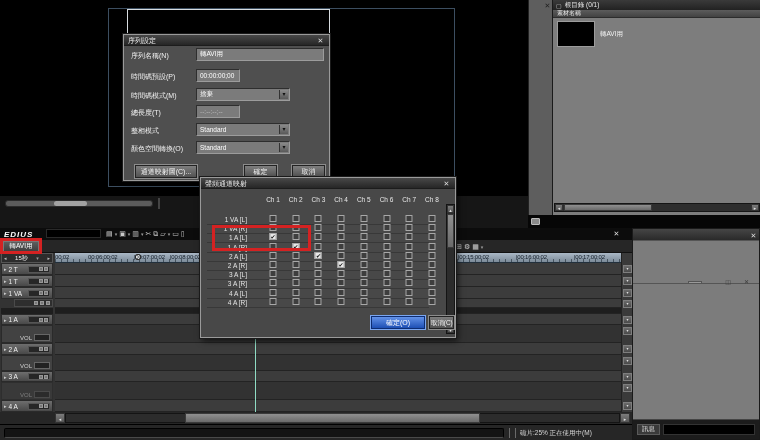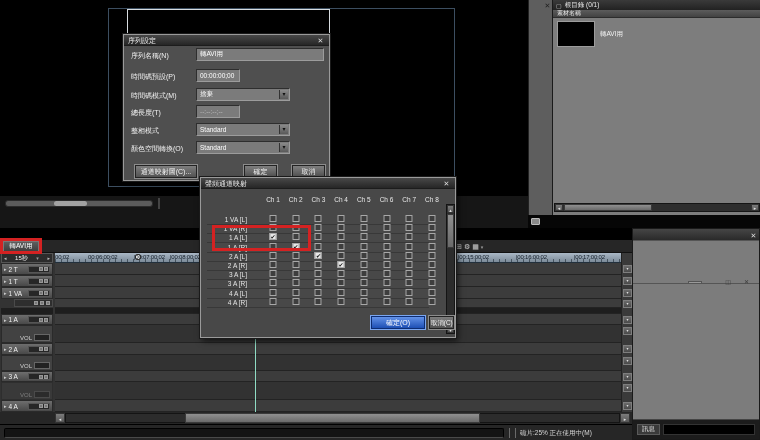--- a/index.html
+++ b/index.html
@@ -70,20 +70,39 @@
         <span class="ico">◂</span>
         <span class="caret">▾</span>
         <span class="ico">▸</span>
         <span class="caret">▾</span>
         <span class="vsep"></span>
         <span class="ico">▢</span>
         <span class="ico">◁</span>
       </div>
   </div>
 
+  <div class="abs" style="left:0;top:228px;width:632px;height:12px;background:#0c0c0c;display:flex;align-items:center">
+    <span style="color:#fff;font-size:8px;font-weight:bold;letter-spacing:1px;margin-left:4px;font-style:italic">EDIUS</span>
+    <span class="abs" style="left:46px;top:1px;width:55px;height:9px;background:#000;border:1px solid #2a2a2a"></span>
+    <div class="abs ico-grp" id="main-toolbar-icons" style="left:106px;top:1px;height:10px">
+        <span class="ico">▤</span>
+        <span class="caret">▾</span>
+        <span class="ico">▣</span>
+        <span class="caret">▾</span>
+        <span class="ico">▥</span>
+        <span class="caret">▾</span>
+        <span class="ico">✂</span>
+        <span class="ico">⧉</span>
+        <span class="ico">▱</span>
+        <span class="caret">▾</span>
+        <span class="ico">▭</span>
+        <span class="ico">▯</span>
+      </div>
+    <span class="xbtn abs" style="left:612px;top:1px">✕</span>
+  </div>
 
   <div class="abs" style="left:0;top:240px;width:632px;height:13px;background:#262626;border-bottom:1px solid #111">
     <div class="abs" style="left:3px;top:1px;width:36px;height:11px;background:linear-gradient(#5e5e5e,#3f3f3f);border:1px solid #787878;color:#fff;font-size:6.5px;display:flex;align-items:center;justify-content:center">
       <span>轉AVI用</span>
     </div>
     <div class="abs ico-grp" id="tabrow-icons" style="left:456px;top:1px;height:11px">
         <span class="ico">⊞</span>
         <span class="ico">⚙</span>
         <span class="ico">▦</span>
         <span class="caret">▾</span>

